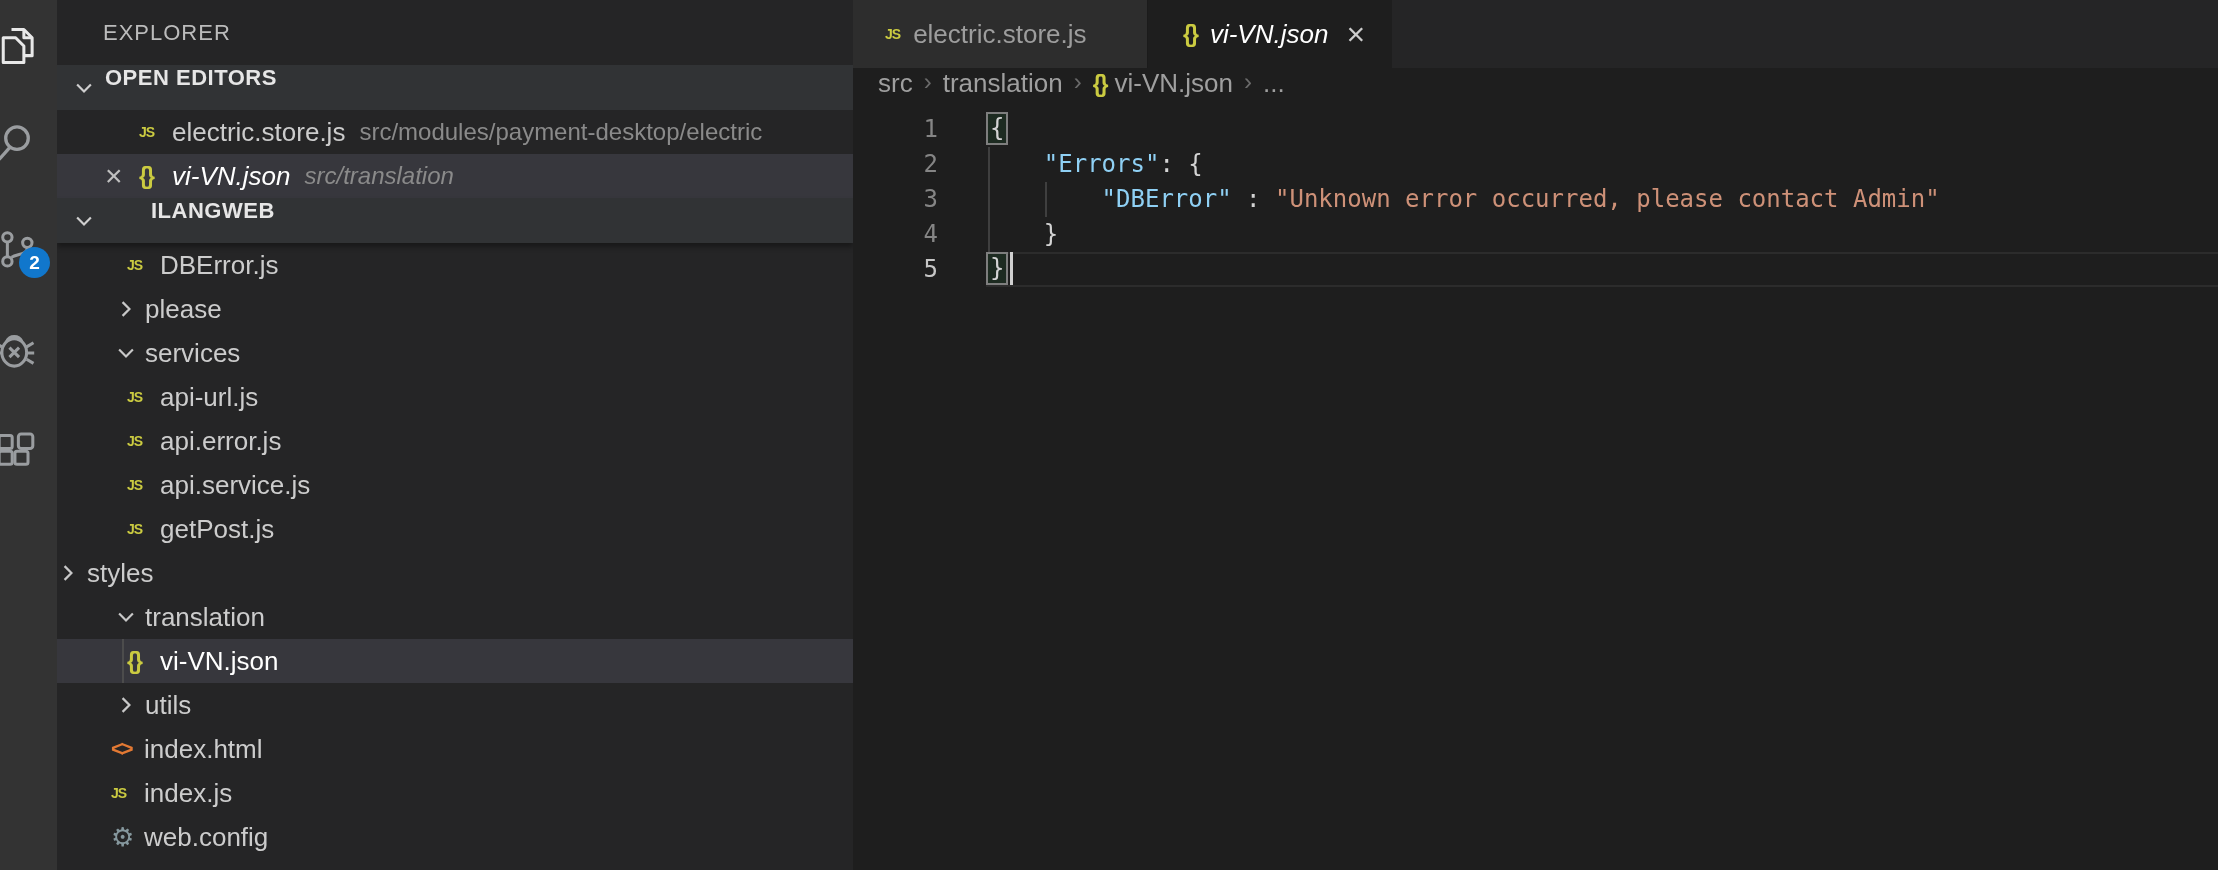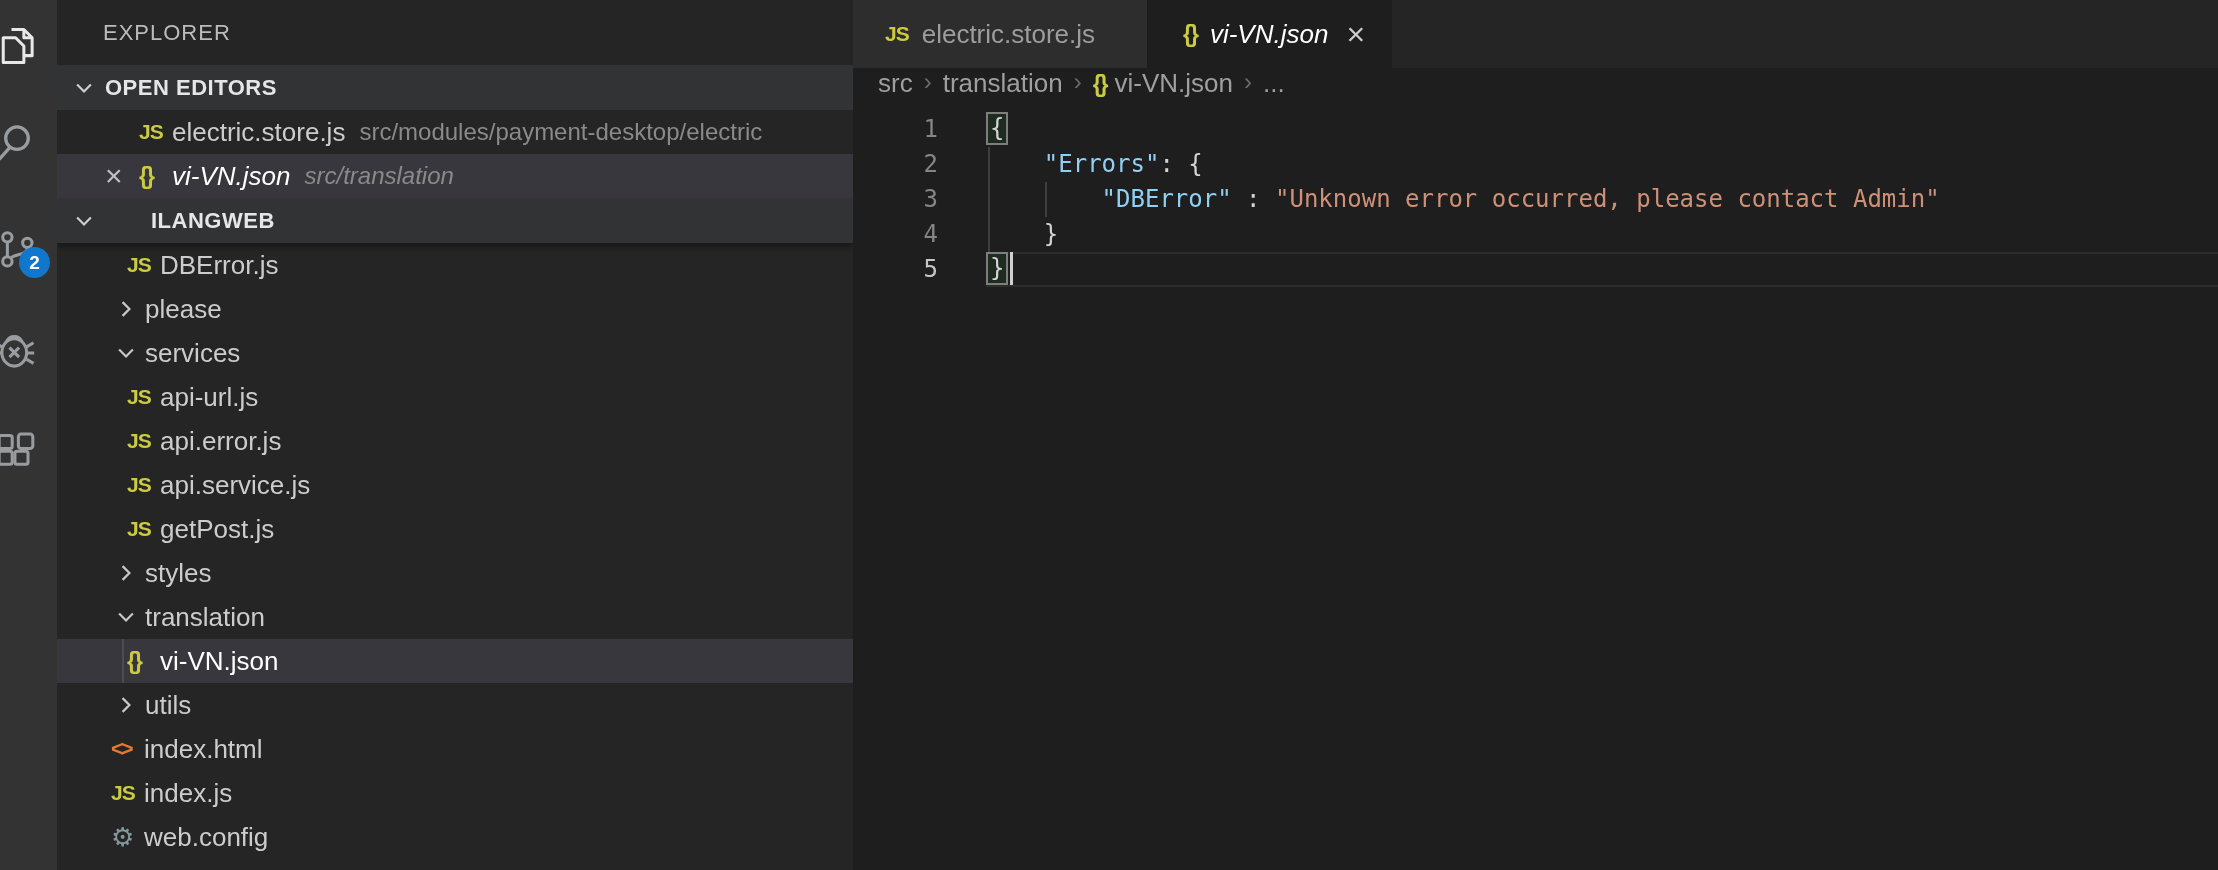--- a/index.html
+++ b/index.html
@@ -8,39 +8,39 @@
 
   
   .activitybar{position:absolute;left:0;top:0;width:57px;height:870px;background:#333333;overflow:hidden;}
   .ab-item{position:absolute;left:-5px;width:44px;height:44px;}
   .ab-item svg{width:44px;height:44px;}
 
   
   .sidebar{position:absolute;left:57px;top:0;width:796px;height:870px;background:#252526;color:#cccccc;overflow:hidden;}
   .sb-title{height:65px;display:flex;align-items:center;padding-left:46px;
             font-size:22px;letter-spacing:1px;color:#bbbbbb;}
-  .section-header{height:45px;display:flex;align-items:center;background:#313335;
+  .section-header{height:45px;display:flex;background:#313335;
                   font-weight:bold;font-size:22px;letter-spacing:0.5px;color:#e6e6e6;padding-left:16px;position:relative;}
   .section-header .chev{width:28px;display:flex;align-items:center;margin-right:4px;}
   .shadowed{box-shadow:0 4px 5px rgba(0,0,0,0.35);z-index:3;gap:46px;}
   .oe-row{height:44px;display:flex;align-items:center;padding-left:48px;font-size:26px;}
   .oe-row .close-slot{width:34px;font-size:30px;color:#c0c0c0;line-height:34px;}
   .oe-row.sel{background:var(--sel-bg);color:#ffffff;}
   .dim-path{color:#8a8a8a;font-size:24px;margin-left:14px;white-space:nowrap;}
   .it{font-style:italic;}
   .tree{position:relative;z-index:1;}
   .tree-row{height:44px;display:flex;align-items:center;font-size:26px;position:relative;color:#cccccc;}
   .tree-row.sel{background:var(--sel-bg);color:#ffffff;}
   .twisty{width:30px;display:flex;align-items:center;}
   .fslot{width:33px;display:flex;align-items:center;}
   .indent-guide{position:absolute;left:65px;top:0;bottom:0;width:2px;background:#4c4c4c;}
 
   
   .fi{font-weight:bold;font-style:normal;}
-  .fi.js{color:var(--js-color);font-size:21px;letter-spacing:-1px;}
+  .fi.js{color:var(--js-color);font-size:14px;letter-spacing:-1px;}
   .fi.json{color:var(--js-color);font-size:23px;letter-spacing:-2px;}
   .fi.html{color:var(--html-color);font-size:22px;letter-spacing:-3px;}
   .fi.gear{color:var(--gear-color);font-size:26px;font-weight:normal;}
 
   
   .editor{position:absolute;left:853px;top:0;width:1365px;height:870px;background:#1e1e1e;}
   .tabbar{height:68px;background:#252526;display:flex;}
   .tab{height:68px;display:flex;align-items:center;box-sizing:border-box;font-size:26px;cursor:default;}
   .tab .ticon{margin-right:13px;}
   .tab .tclose{margin-left:18px;font-size:32px;color:#cccccc;font-style:normal;}
@@ -200,21 +200,21 @@
             <span class="fi js">JS</span>
           </span>
           <span>api.service.js</span>
         </div>
         <div class="tree-row" style="padding-left: 70px;">
           <span class="fslot">
             <span class="fi js">JS</span>
           </span>
           <span>getPost.js</span>
         </div>
-        <div class="tree-row" style="padding-left: 58px; align-items: center;">
+        <div class="tree-row" style=" align-items: center;">
           <span class="twisty">
             <svg width="22" height="22" viewBox="0 0 16 16">
               <path d="M5.5 3 l5 5 -5 5" fill="none" stroke="#c8c8c8" stroke-width="1.6"></path>
             </svg>
           </span>
           <span>styles</span>
         </div>
         <div class="tree-row" style="padding-left: 58px;">
           <span class="twisty">
             <svg width="22" height="22" viewBox="0 0 16 16">

